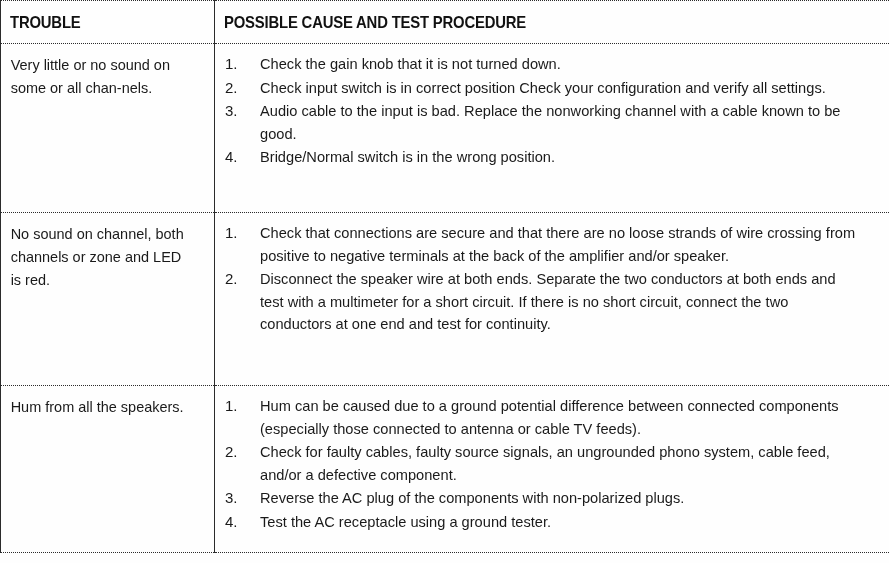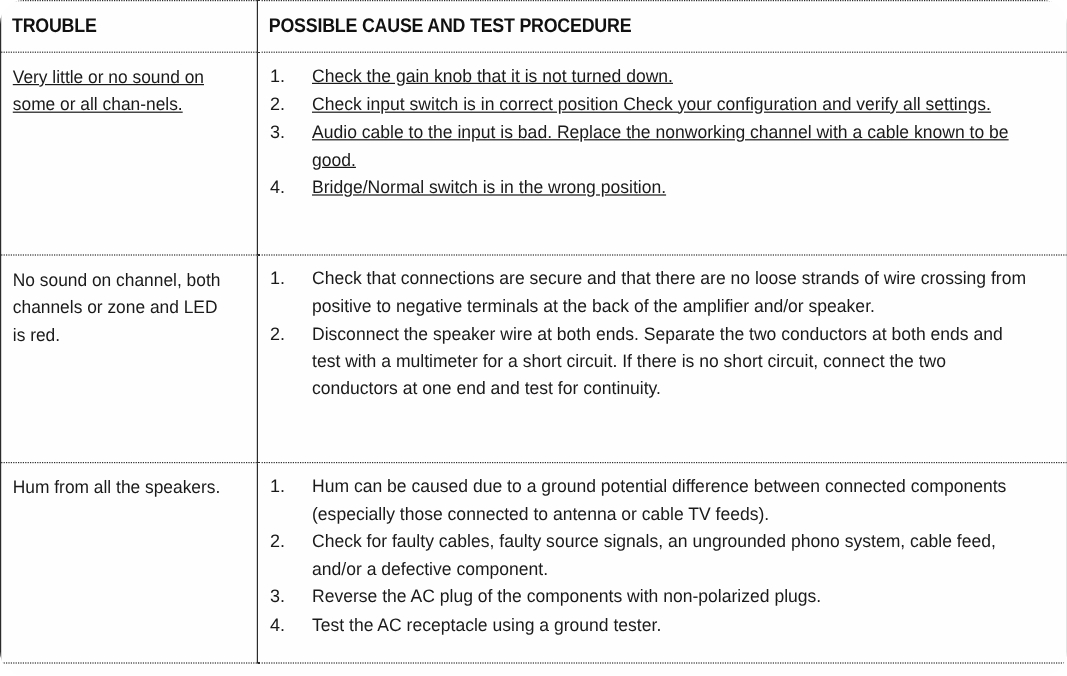--- a/index.html
+++ b/index.html
@@ -11,21 +11,20 @@
     font-family: "Liberation Sans", sans-serif;
     color: #1a1a1a;
   }
   #page {
     position: relative;
     width: 889px;
     height: 563px;
     background: #fefefe;
     overflow: hidden;
     box-sizing: border-box;
-    border-radius: 20px;
   }
   table.trouble-table {
     width: 889px;
     border-collapse: collapse;
     table-layout: fixed;
     background: #fefefe;
   }
   
   table.trouble-table {
     border-top: 1.5px dotted #2b2b2b;
@@ -101,21 +100,21 @@
     text-align: left;
     color: #1a1a1a;
   }
   .proc-text {
     display: block;
     transform: scaleX(0.975);
     transform-origin: left top;
   }
 
   
-  tr.row-1 td { height: 168px; text-decoration: underline; }
+  tr.row-1 td { height: 168px; }
   tr.row-2 td { height: 172px; }
   tr.row-3 td { height: 166px; }
 </style>
 </head>
 <body>
 
 <div id="page">
   <table class="trouble-table">
     <colgroup>
       <col class="col-trouble">

